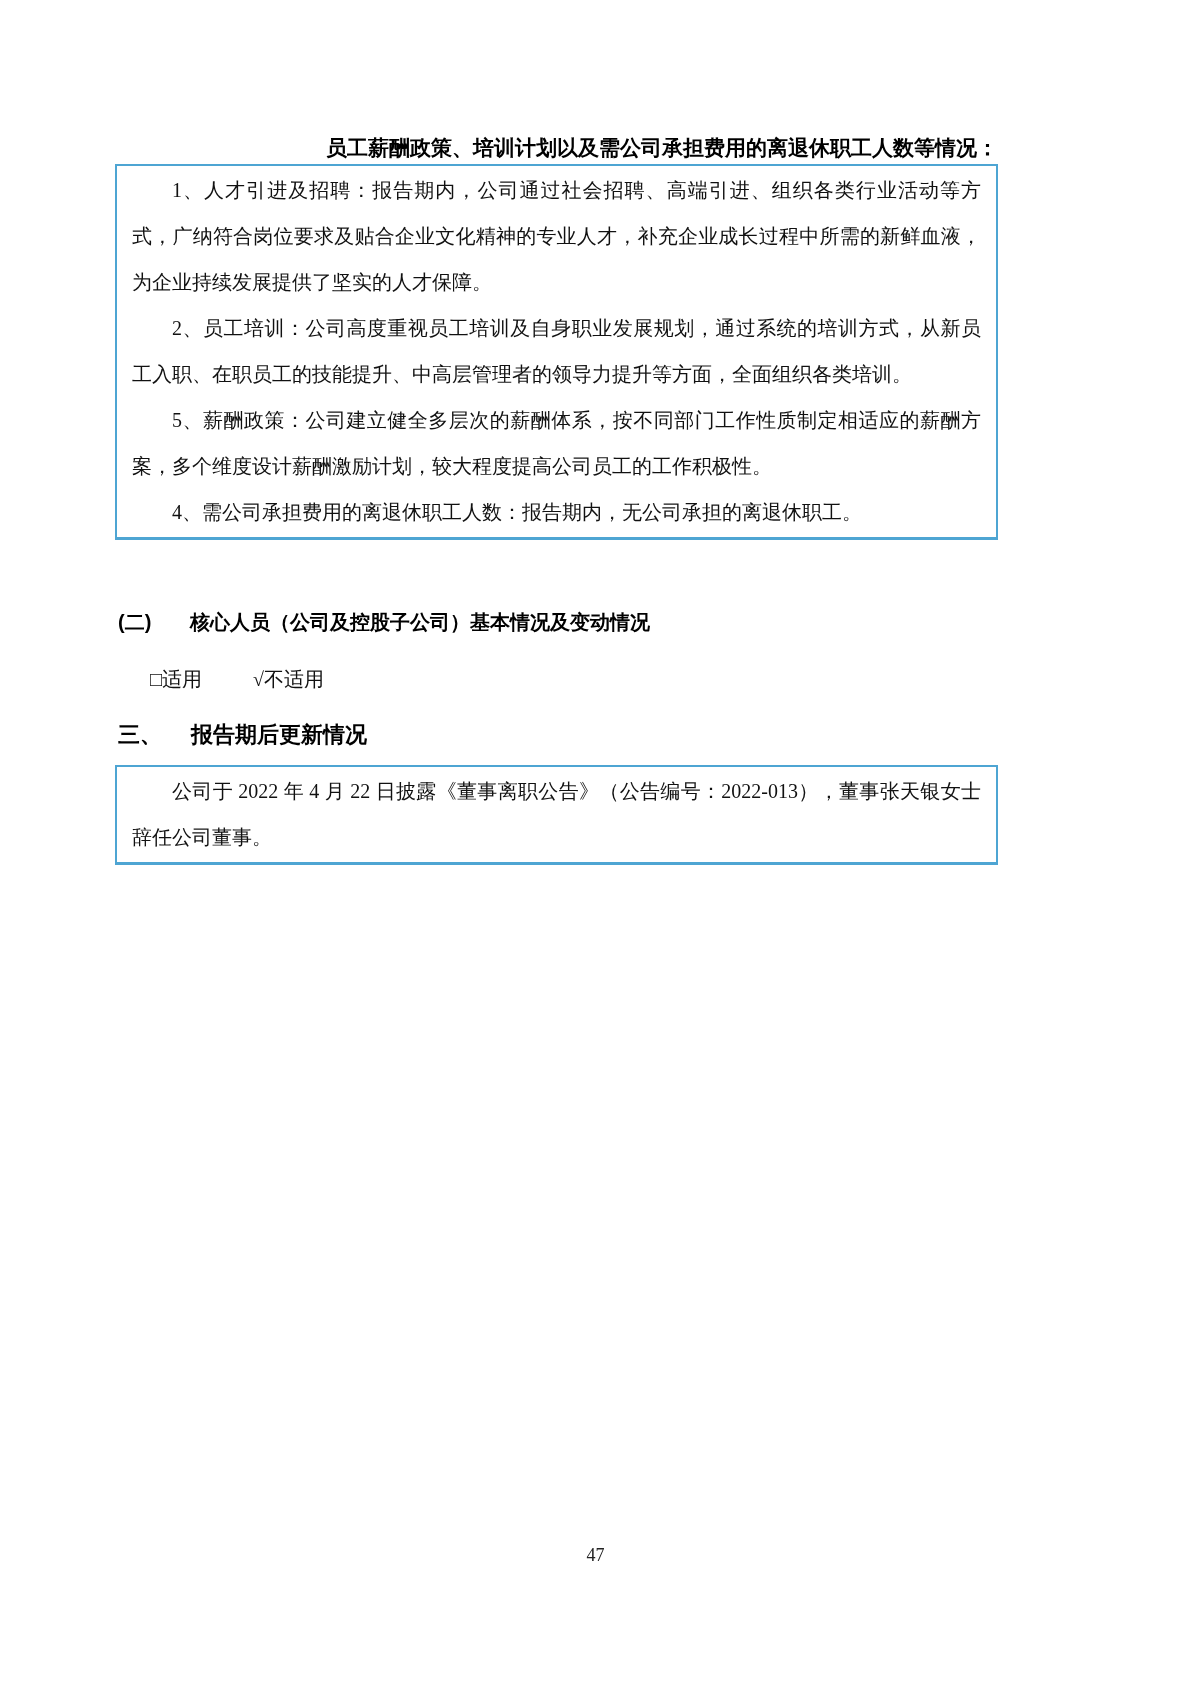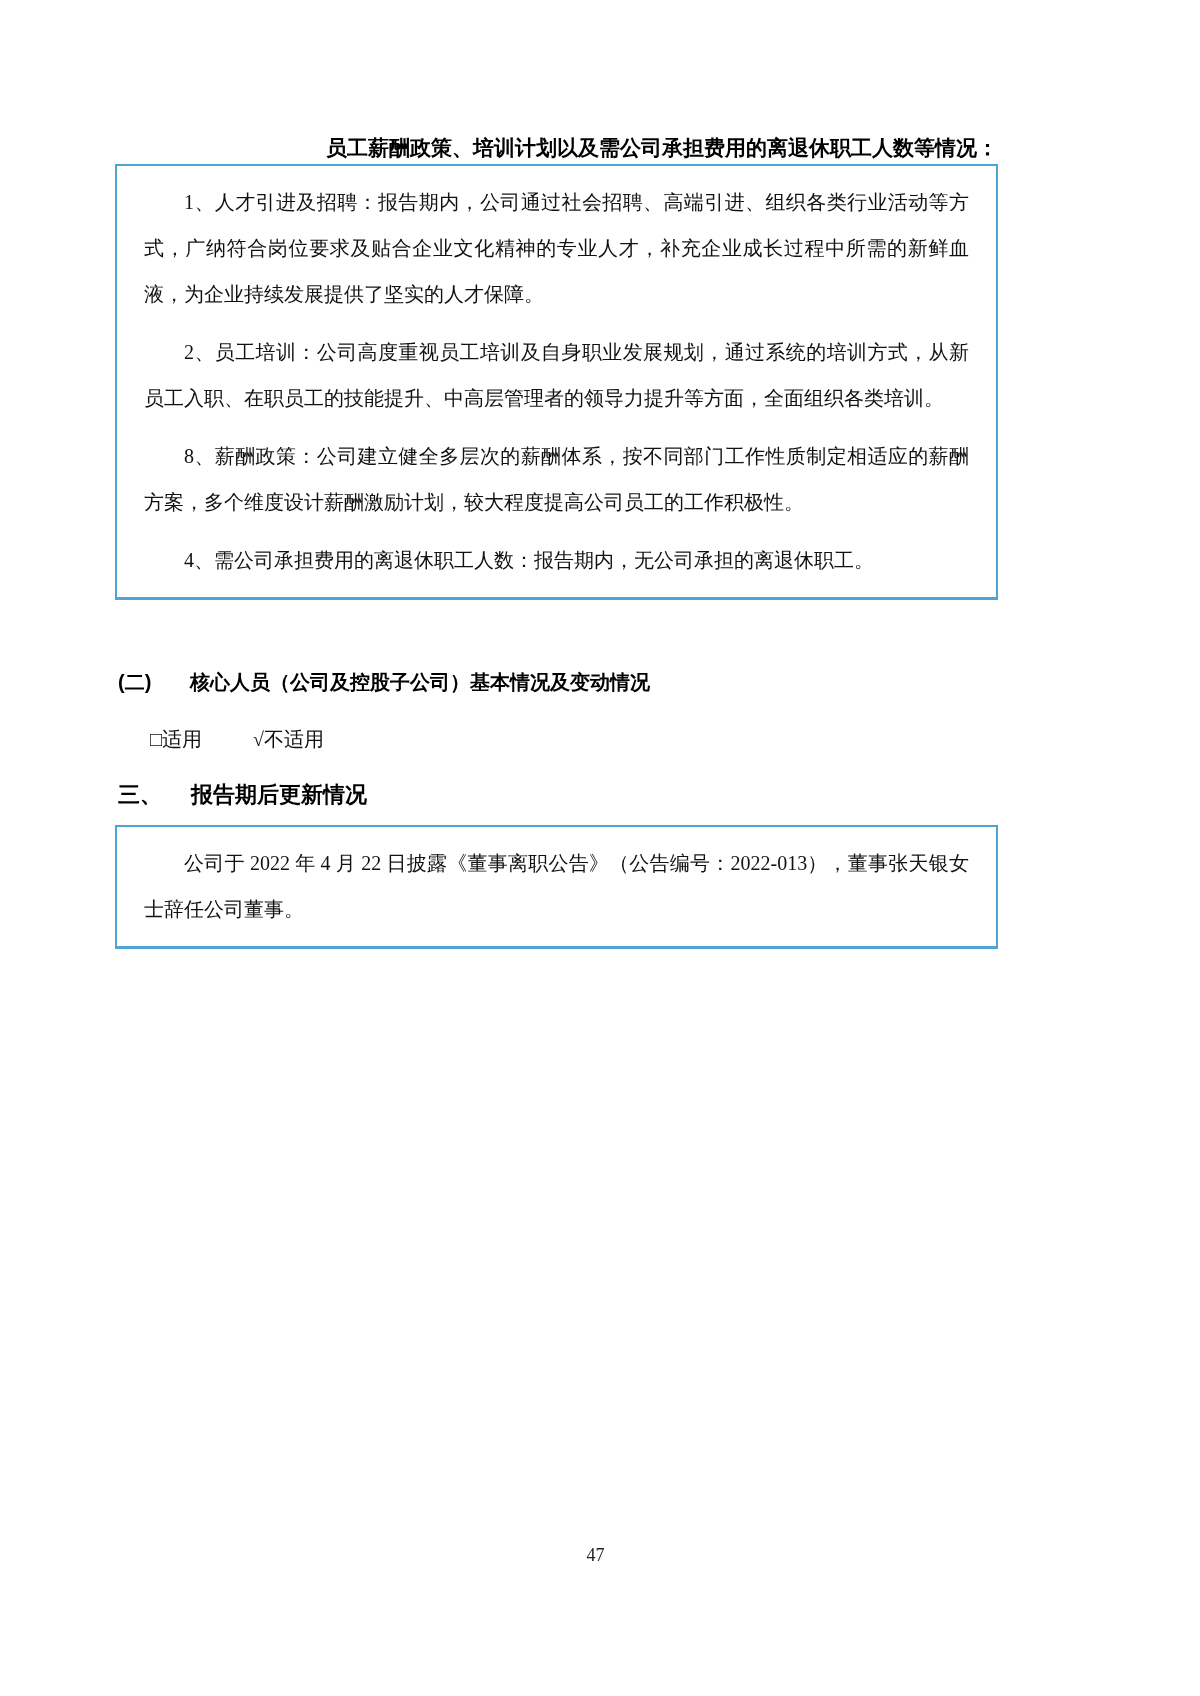--- a/index.html
+++ b/index.html
@@ -31,21 +31,21 @@
     text-align: right;
   }
   .bordered-box {
     border: 2px solid #4EA5D3;
     border-bottom-width: 3px;
     box-sizing: border-box;
     padding: 1px 15px 2px 15px;
     background: #ffffff;
   }
   .bordered-box p {
-    margin: 12px;
+    margin: 0;
     font-size: 20px;
     line-height: 46px;
     text-indent: 2em;
     text-align: justify;
     color: #111111;
   }
   .section-row {
     display: flex;
     align-items: baseline;
     font-family: "Liberation Sans", sans-serif;
@@ -84,21 +84,21 @@
 </head>
 <body>
 
 <div class="doc">
 
   <h1 class="policy-heading">员工薪酬政策、培训计划以及需公司承担费用的离退休职工人数等情况：</h1>
 
   <div class="bordered-box">
     <p>1、人才引进及招聘：报告期内，公司通过社会招聘、高端引进、组织各类行业活动等方式，广纳符合岗位要求及贴合企业文化精神的专业人才，补充企业成长过程中所需的新鲜血液，为企业持续发展提供了坚实的人才保障。</p>
     <p>2、员工培训：公司高度重视员工培训及自身职业发展规划，通过系统的培训方式，从新员工入职、在职员工的技能提升、中高层管理者的领导力提升等方面，全面组织各类培训。</p>
-    <p>8、薪酬政策：公司建立健全多层次的薪酬体系，按不同部门工作性质制定相适应的薪酬方案，多个维度设计薪酬激励计划，较大程度提高公司员工的工作积极性。</p>
+    <p>5、薪酬政策：公司建立健全多层次的薪酬体系，按不同部门工作性质制定相适应的薪酬方案，多个维度设计薪酬激励计划，较大程度提高公司员工的工作积极性。</p>
     <p>4、需公司承担费用的离退休职工人数：报告期内，无公司承担的离退休职工。</p>
   </div>
 
   <div class="section-row level2">
     <span class="sec-num">(二)</span>
     <span class="sec-title">核心人员（公司及控股子公司）基本情况及变动情况</span>
   </div>
 
   <p class="applicability">
     <span class="opt">□适用</span>

